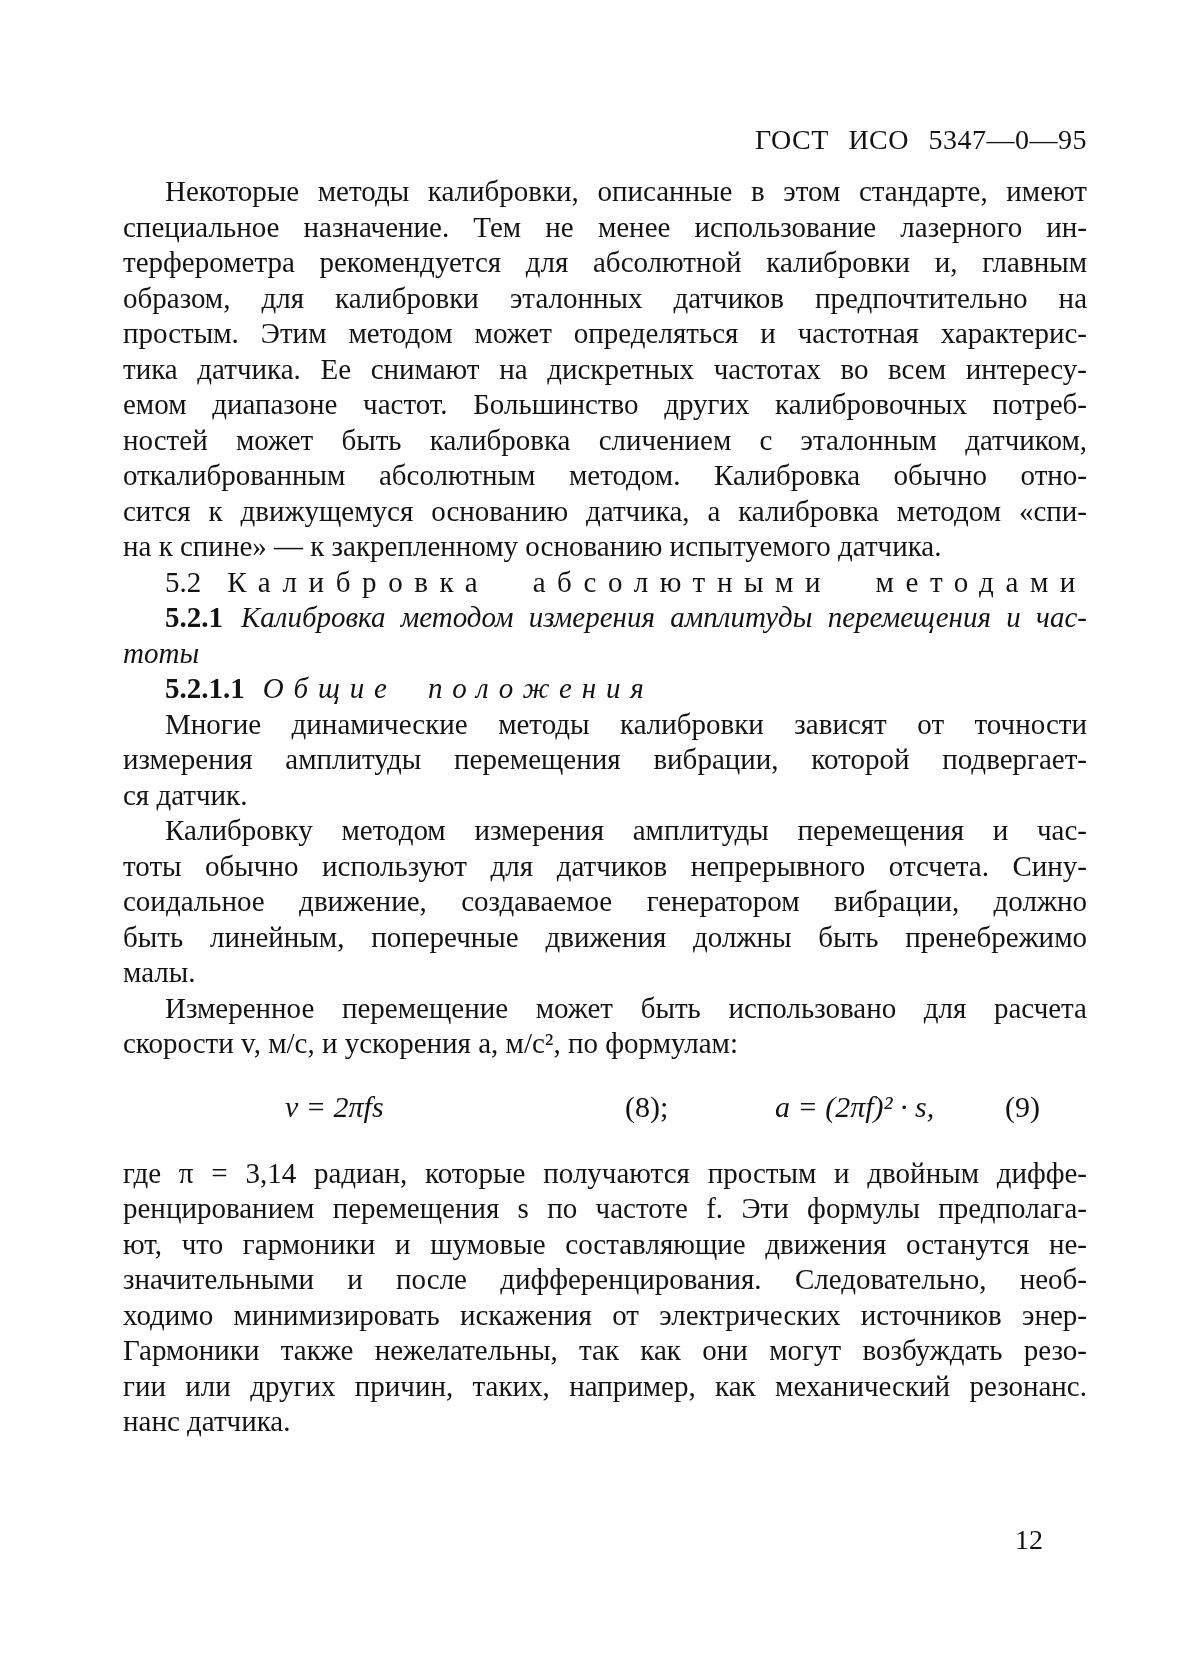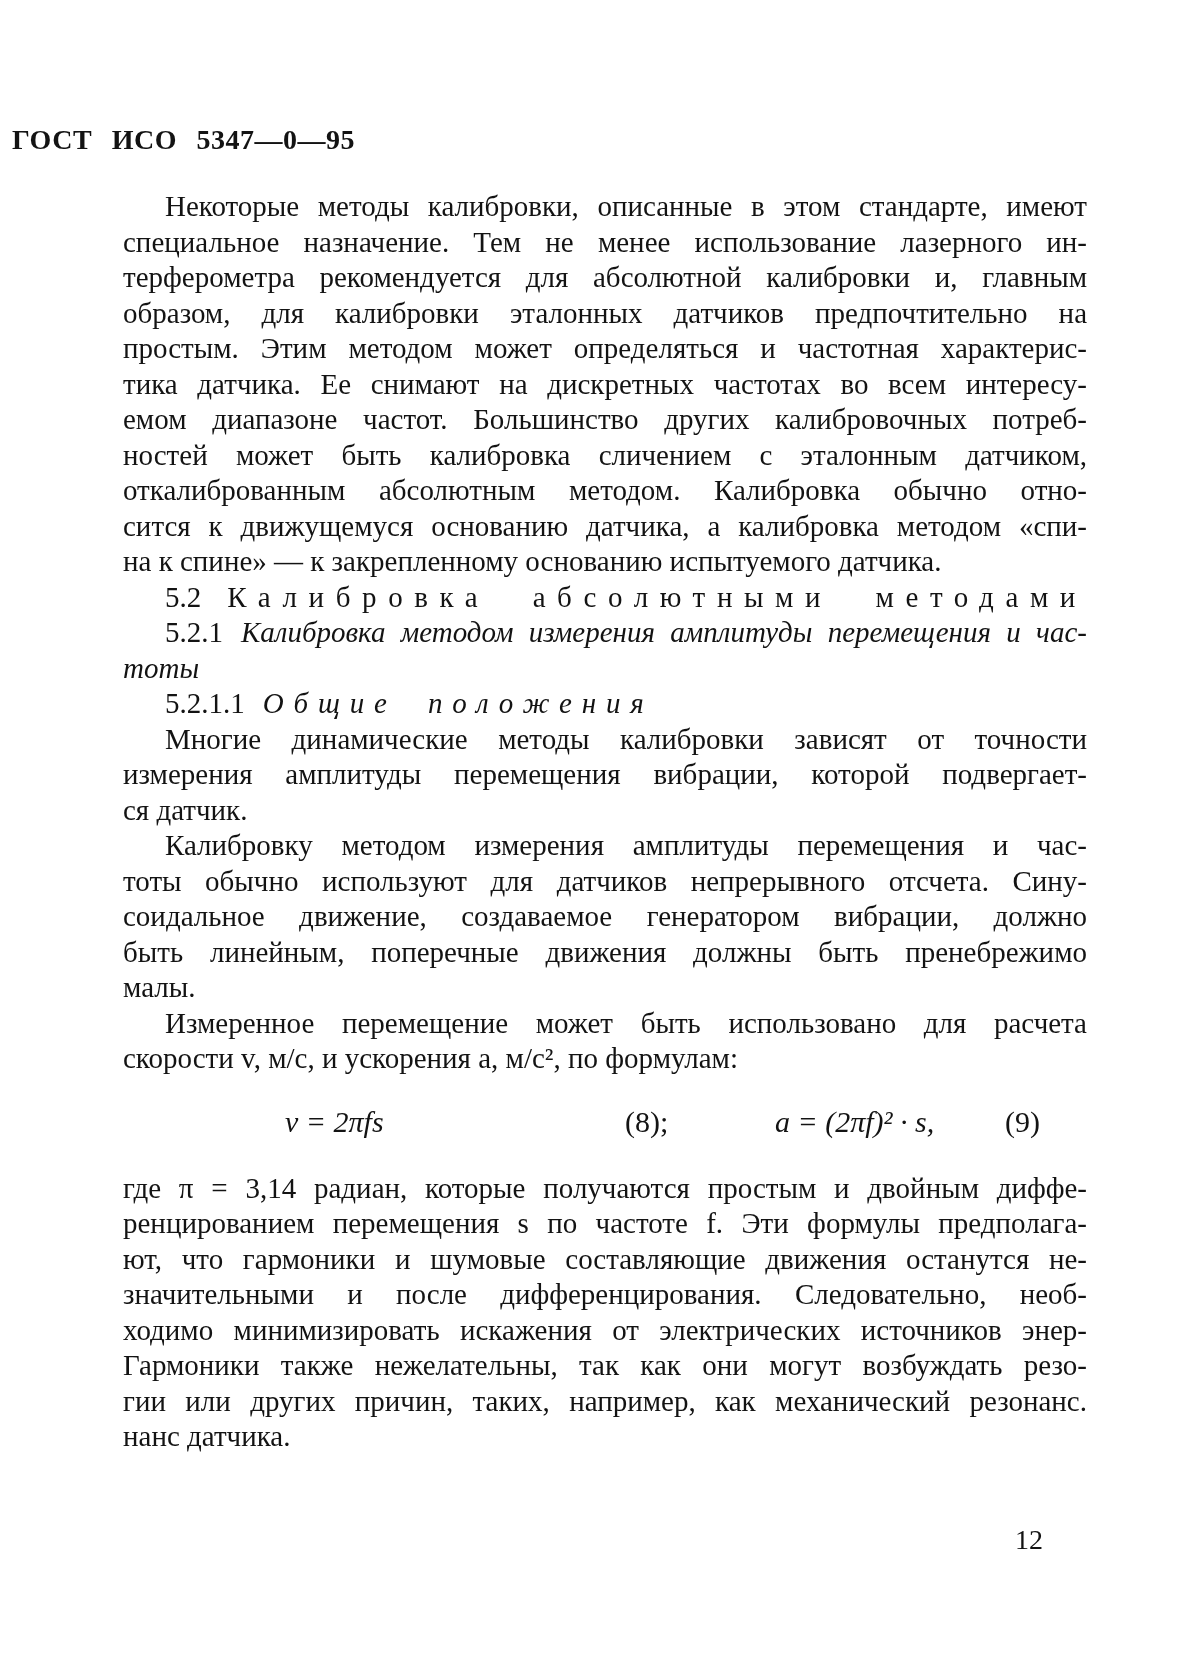--- a/index.html
+++ b/index.html
@@ -8,49 +8,48 @@
     width: 1187px;
     height: 1679px;
     background: #ffffff;
     font-family: "Liberation Serif", "DejaVu Serif", serif;
     color: #131313;
     overflow: hidden;
   }
   .gost-header {
     position: absolute;
     top: 124px;
-    left: 12px;
+    left: 0;
     width: 1087px;
-    text-align: left;
+    text-align: right;
     font-size: 28px;
-    font-weight: 700;
+    font-weight: 400;
     letter-spacing: 0.5px;
     word-spacing: 12px;
     white-space: nowrap;
   }
   .body {
     position: absolute;
     left: 123px;
     top: 174px;
     width: 964px;
-    margin-top: 15px;
   }
   .ln {
     font-size: 29px;
     line-height: 35.5px;
     height: 35.5px;
     text-align: justify;
     text-align-last: justify;
     overflow: visible;
     white-space: nowrap;
   }
   .ln.last { text-align: left; text-align-last: left; }
   .ind { padding-left: 42px; }
   .it { font-style: italic; }
-  .hnum { font-style: normal; margin-right: 18px; }
+  .hnum { font-style: normal; margin-right: 18px; font-weight: bold; }
   .h52num { margin-right: 26px; }
   .sp52 { letter-spacing: 0.40em; }
   .sp-it { letter-spacing: 0.34em; word-spacing: 14px; }
   .formula {
     position: relative;
     height: 36px;
     margin-top: 28px;
     margin-bottom: 30px;
     font-size: 30px;
   }

